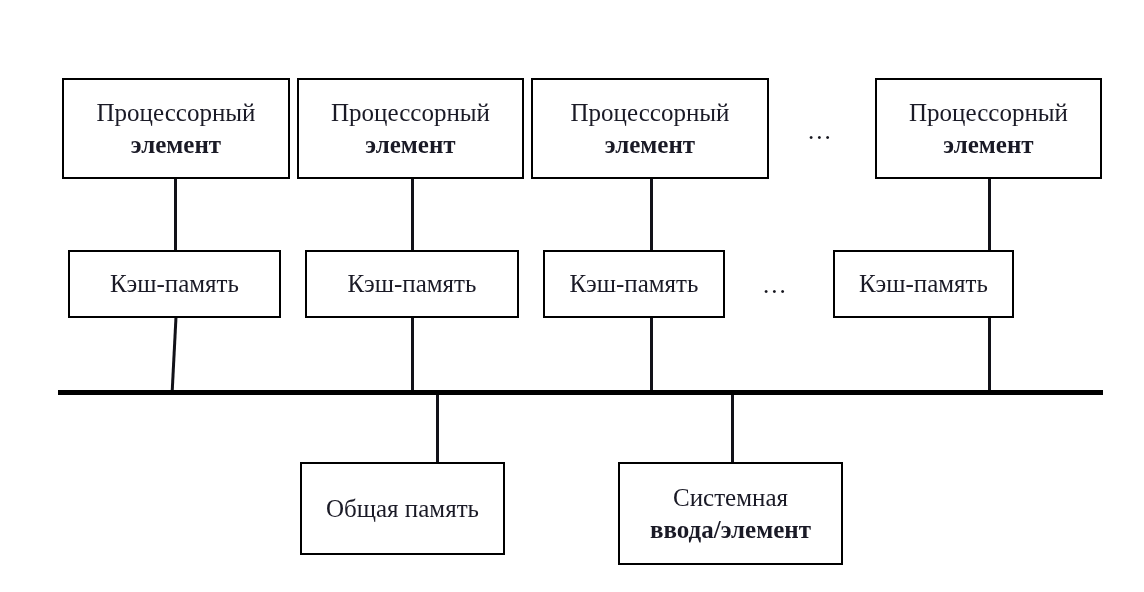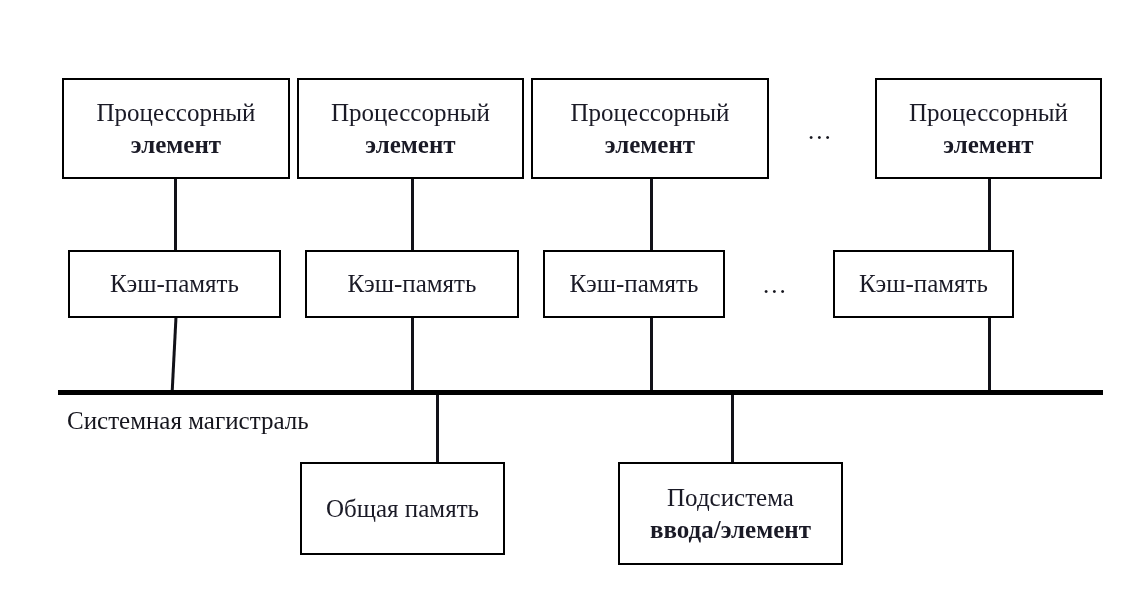--- a/index.html
+++ b/index.html
@@ -116,27 +116,26 @@
 
   <svg class="connector-slant" style="left:165px; top:272px; width:20px; height:78px;" viewBox="0 0 20 78">
     <line x1="11" y1="0" x2="7" y2="78" stroke="#111118" stroke-width="3"></line>
   </svg>
   <div class="connector" style="left:411px; top:272px; height:78px;"></div>
   <div class="connector" style="left:650px; top:272px; height:78px;"></div>
   <div class="connector" style="left:988px; top:272px; height:78px;"></div>
 
   <div class="bus-line" style="left:58px; top:345px; width:1045px;"></div>
 
-  <div class="bus-label" style="left:67px; top:362px;">Системная магистраль</div>
 
   <div class="connector" style="left:436px; top:348px; height:70px;"></div>
   <div class="connector" style="left:731px; top:348px; height:70px;"></div>
 
   <div class="node-box" style="left:300px; top:417px; width:205px; height:93px;">
     <span>Общая память</span>
   </div>
 
   <div class="node-box" style="left:618px; top:417px; width:225px; height:103px;">
-    <span>Подсистема</span>
+    <span>Системная</span>
     <span class="line2">ввода/элемент</span>
   </div>
 
 </div>
 
 </body></html>

